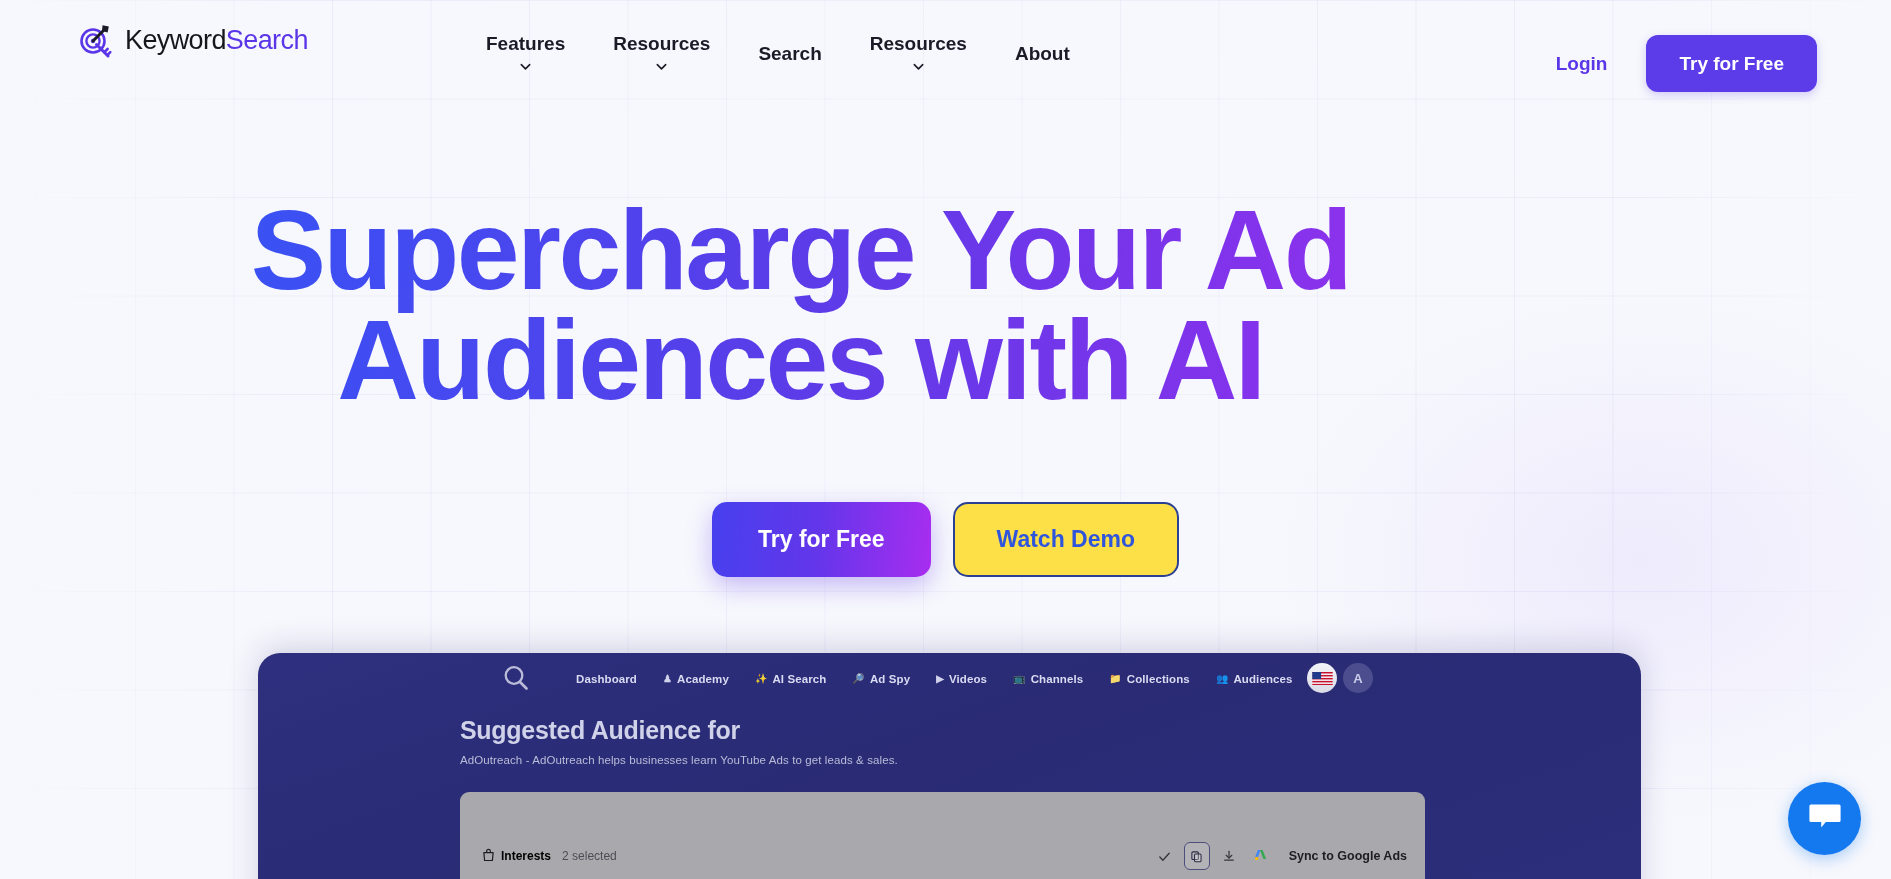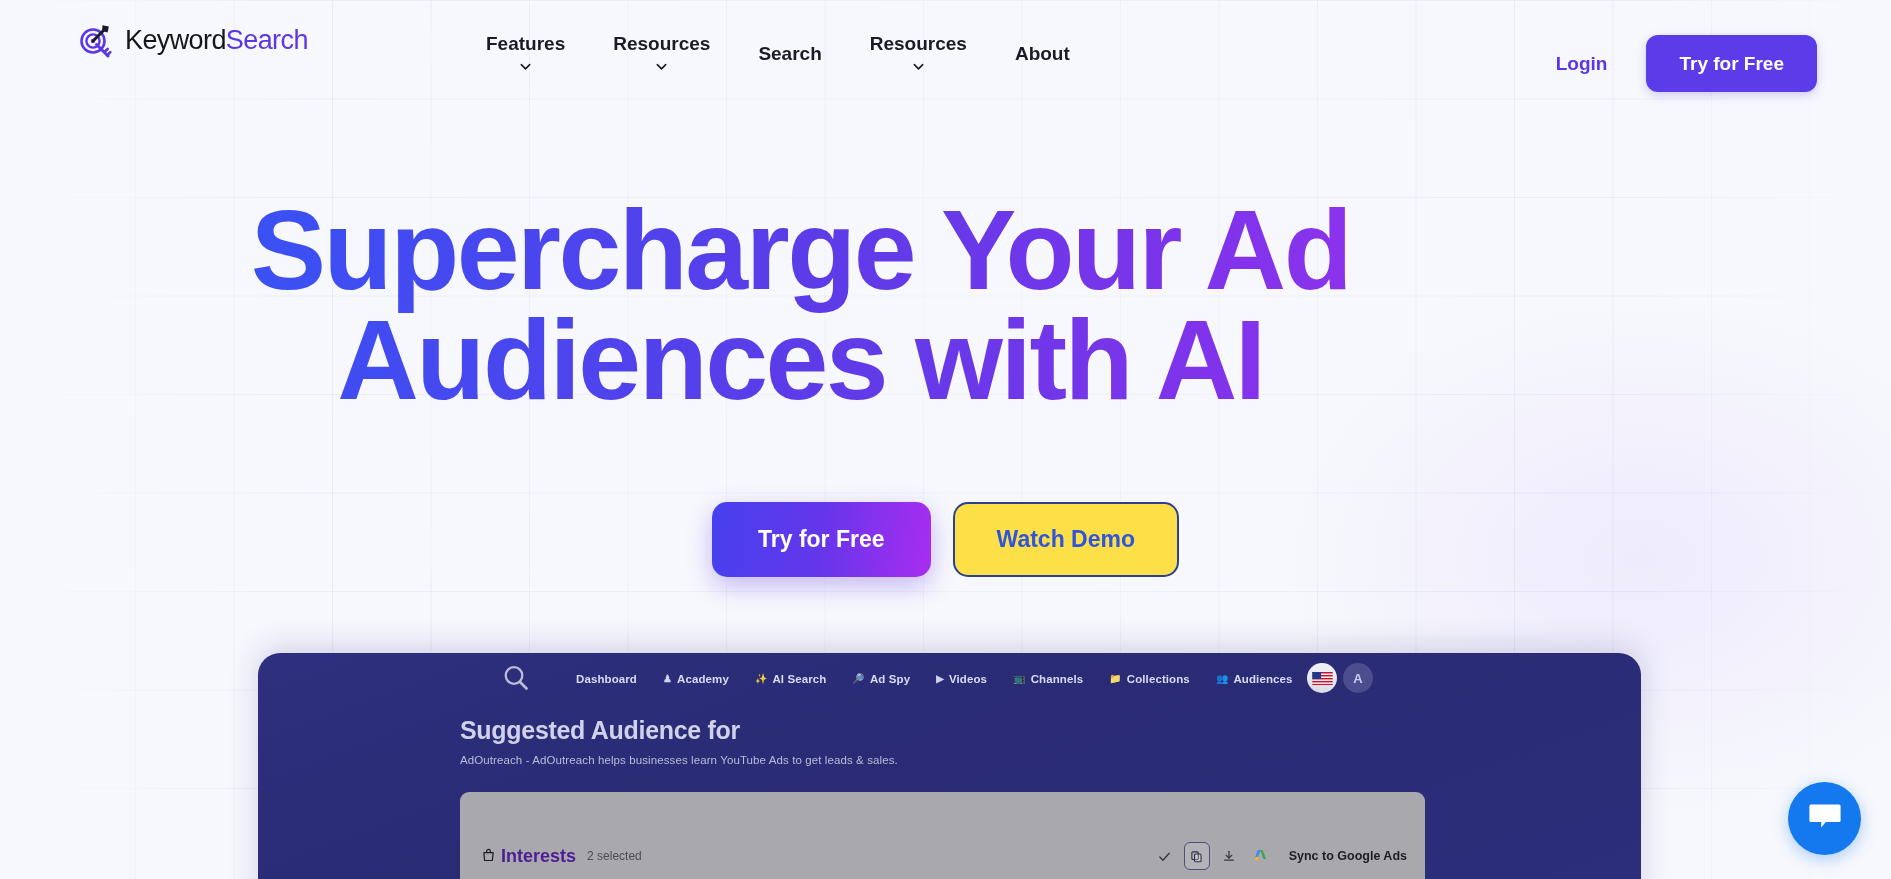--- a/index.html
+++ b/index.html
@@ -172,21 +172,21 @@
     border-radius:9px 9px 0 0;
   }
   #app-card-row {
     position:absolute; left:0; right:0; top:43px; height:42px;
     display:flex; align-items:center;
     padding:0 18px 0 22px;
   }
   #interests-group { display:flex; align-items:center; gap:11px; }
   #interests-label {
     display:flex; align-items:center; gap:6px;
-    font-size:18px; font-weight:700; color:#4c1d95;
+    font-size:12px; font-weight:700; color:#000000;
   }
   #interests-count { font-size:12px; color:#4c4c55; }
   #card-actions {
     margin-left:auto; display:flex; align-items:center; gap:11px;
   }
   .card-act-icon {
     width:17px; height:17px; display:flex; align-items:center; justify-content:center;
     color:#35353d; cursor:pointer;
   }
   #copy-btn {

